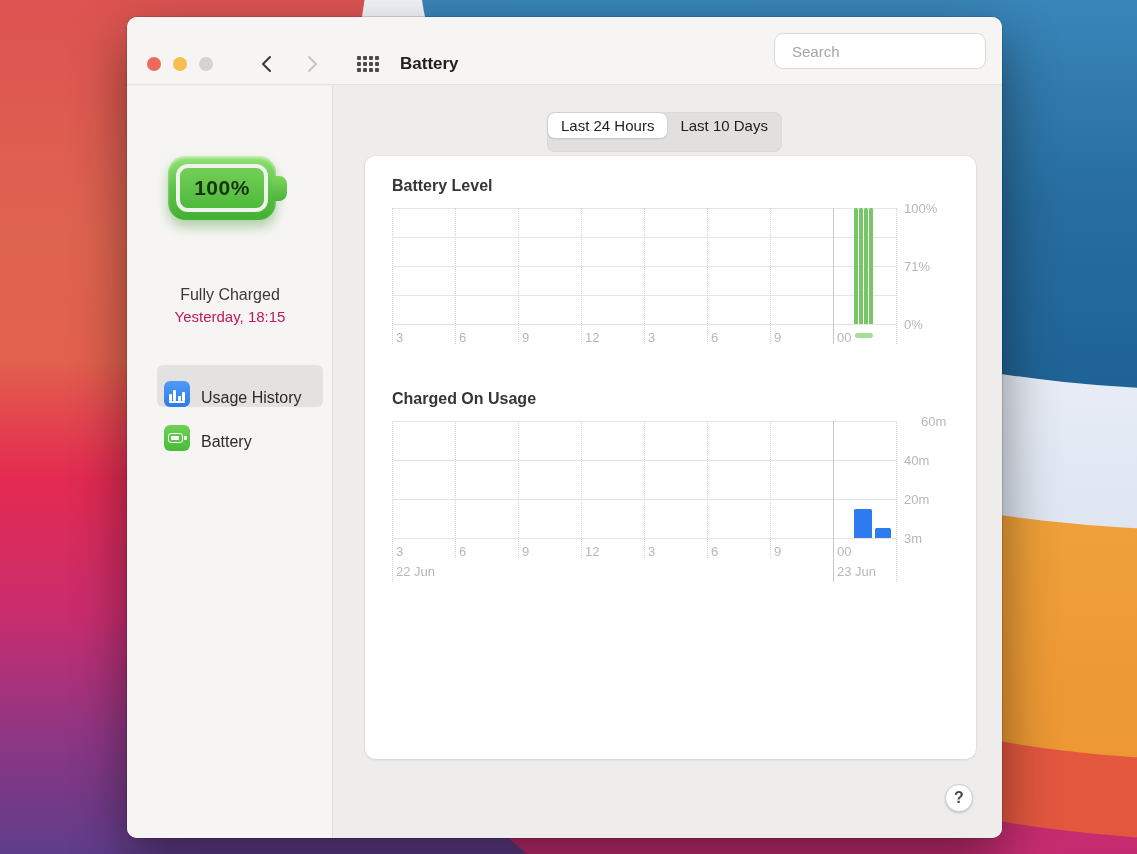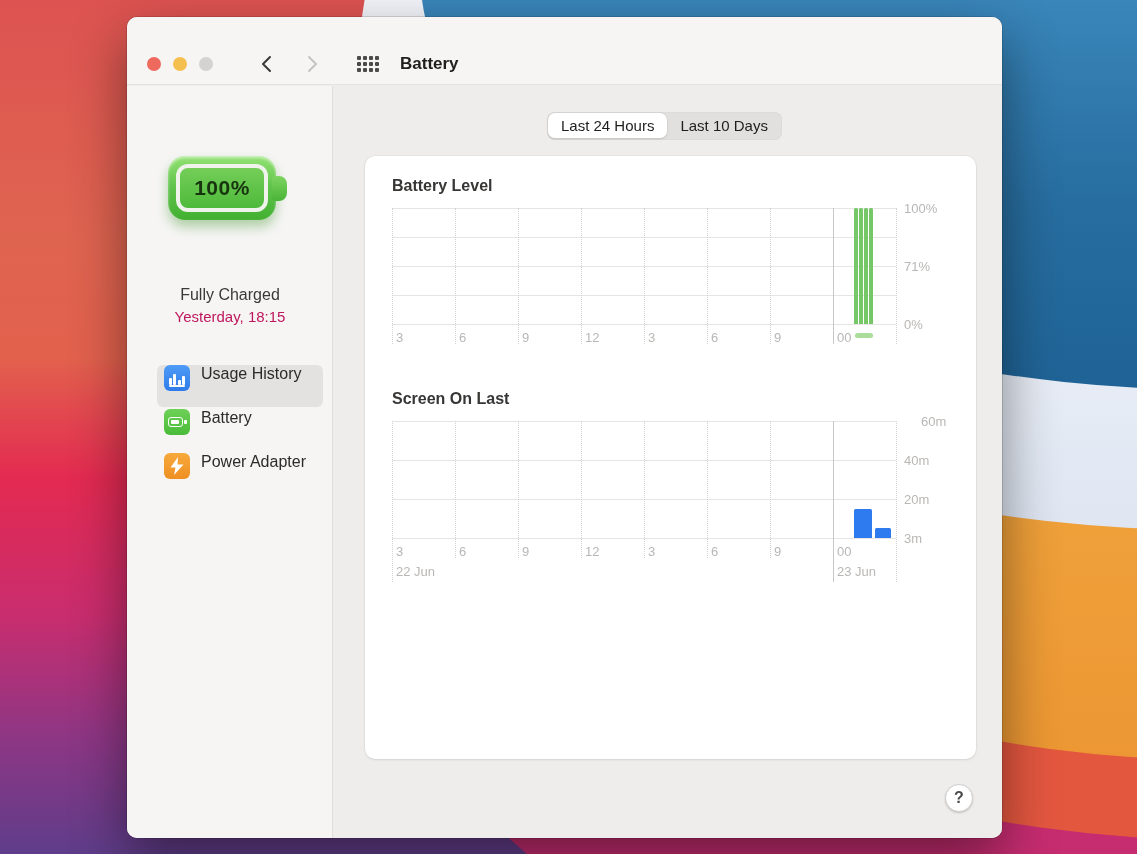--- a/index.html
+++ b/index.html
@@ -68,21 +68,21 @@
     border-radius:4px 8px 8px 4px;
     background:linear-gradient(180deg,#7ed45f,#48b437); }
   .bb-text { position:absolute; left:0; top:0; width:108px; height:64px;
     display:flex; align-items:center; justify-content:center;
     font-size:21px; font-weight:bold; color:#17340f; letter-spacing:.5px; }
   .charge-status { position:absolute; left:0; top:200px; width:206px;
     text-align:center; }
   .cs-main { font-size:16px; color:#3a3938; }
   .cs-sub  { font-size:15px; color:#be185d; margin-top:4px; }
   .side-list { position:absolute; left:30px; top:279px; width:166px; }
-  .side-row { display:flex; align-items:flex-start; gap:11px; height:42px;
+  .side-row { display:flex; align-items:flex-end; gap:11px; height:42px;
     border-radius:6px; padding:0 0 0 7px; margin-bottom:2px; cursor:default; }
   .side-row.selected { background:#e4e2e0; }
   .side-row .label { font-size:16px; color:#2c2b2a; white-space:nowrap; }
   .sicon { width:26px; height:26px; border-radius:6px; position:relative;
     flex:none; overflow:hidden; }
   .sicon.blue   { background:linear-gradient(180deg,#4f9bf7,#2e7ce9); }
   .sicon.green  { background:linear-gradient(180deg,#6ed157,#49bb39); }
   .sicon.orange { background:linear-gradient(180deg,#f7a93c,#ef8f22); }
   .sicon.cal    { background:#fbfbfa; box-shadow:inset 0 0 0 0.5px #d8d6d4; }
   .icon-bars { position:absolute; left:4px; right:4px; bottom:6px; height:13px;
@@ -99,21 +99,21 @@
   .cal-top { position:absolute; left:0; top:0; right:0; height:9px;
     background:#df432e; }
   .cal-dots { position:absolute; left:5px; top:12px; display:grid;
     grid-template-columns:repeat(4,2.5px); grid-template-rows:repeat(3,2.5px);
     gap:1.5px; }
   .cal-dots i { background:#8d8b89; border-radius:50%; }
 
   
   .content { position:absolute; left:207px; top:69px; right:0; bottom:0;
     background:#efedec; }
-  .segmented { position:absolute; left:213px; top:26px; height:28px;
+  .segmented { position:absolute; left:213px; top:26px; height:40px;
     display:flex; background:#e2e0de; border-radius:8px; padding:1px;
     box-shadow:inset 0 0 0 0.5px #d8d6d4; }
   .seg { border:none; background:transparent; font-size:15px; color:#1f1e1d;
     padding:0 13px; border-radius:7px; height:25px;
     font-family:"Liberation Sans",sans-serif; }
   .seg.selected { background:#ffffff;
     box-shadow:0 0 0 0.5px #cfcdcb, 0 1px 2px rgba(0,0,0,.15); }
 
   .card { position:absolute; left:31px; top:70px; width:611px; height:603px;
     background:#ffffff; border-radius:10px;
@@ -179,20 +179,27 @@
         <span></span>
         <span></span>
       <span></span>
         <span></span>
         <span></span>
         <span></span>
         <span></span>
         <span></span>
     </button>
     <div class="tb-title">Battery</div>
+    <div class="search">
+      <svg width="14" height="14" viewBox="0 0 14 14">
+        <circle cx="6" cy="6" r="4.5" fill="none" stroke="#8e8c8a" stroke-width="1.6"></circle>
+        <line x1="9.3" y1="9.3" x2="13" y2="13" stroke="#8e8c8a" stroke-width="1.6" stroke-linecap="round"></line>
+      </svg>
+      <input type="text" placeholder="Search" style="">
+    </div>
   </div>
 
   <div class="sidebar">
     <div class="big-battery">
       <div class="bb-body"></div>
       <div class="bb-cap"></div>
       <div class="bb-inner"></div>
       <div class="bb-text">100%</div>
     </div>
     <div class="charge-status">
@@ -215,28 +222,20 @@
       </div>
 
       <div class="side-row">
         <div class="sicon green">
           <div class="icon-batt"></div>
           <div class="icon-batt-cap"></div>
         </div>
         <span class="label">Battery</span>
       </div>
 
-      <div class="side-row">
-        <div class="sicon orange">
-          <svg width="26" height="26" viewBox="0 0 26 26">
-            <polygon points="14,4 6.5,14.5 11.5,14.5 10,22 19.5,11.5 13.5,11.5" fill="#ffffff"></polygon>
-          </svg>
-        </div>
-        <span class="label">Power Adapter</span>
-      </div>
 
 
     </div>
   </div>
 
   <div class="content">
     <div class="segmented">
       <button class="seg selected">Last 24 Hours</button>
       <button class="seg">Last 10 Days</button>
     </div>
@@ -269,21 +268,21 @@
           <div class="ylab" style="top: calc(0% - 7px);">100%</div>
           <div class="ylab" style="top: calc(50% - 7px);">71%</div>
           <div class="ylab" style="top: calc(100% - 7px);">0%</div>
           <div class="bar" style="left: 91.67%; width: 0.79%; height: 100%; background: rgb(118, 199, 104);"></div>
           <div class="bar" style="left: 92.66%; width: 0.79%; height: 100%; background: rgb(118, 199, 104);"></div>
           <div class="bar" style="left: 93.65%; width: 0.79%; height: 100%; background: rgb(118, 199, 104);"></div>
           <div class="bar" style="left: 94.64%; width: 0.79%; height: 100%; background: rgb(118, 199, 104);"></div>
           <div class="charge-strip" style="left: 91.87%; width: 3.57%; background: rgb(171, 221, 154);"></div>
         </div>
 
-      <div class="chart-title ct-2">Screen On Last</div>
+      <div class="chart-title ct-2">Charged On Usage</div>
       <div class="plot plot-2">
           <div class="hline" style="top: 0%;"></div>
           <div class="hline" style="top: 33.3333%;"></div>
           <div class="hline" style="top: 66.6667%;"></div>
           <div class="hline" style="top: 100%;"></div>
           <div class="vline" style="left: 0%; height: calc(100% + 44px);"></div>
           <div class="vline" style="left: 12.5%; height: calc(100% + 20px);"></div>
           <div class="vline" style="left: 25%; height: calc(100% + 20px);"></div>
           <div class="vline" style="left: 37.5%; height: calc(100% + 20px);"></div>
           <div class="vline" style="left: 50%; height: calc(100% + 20px);"></div>

